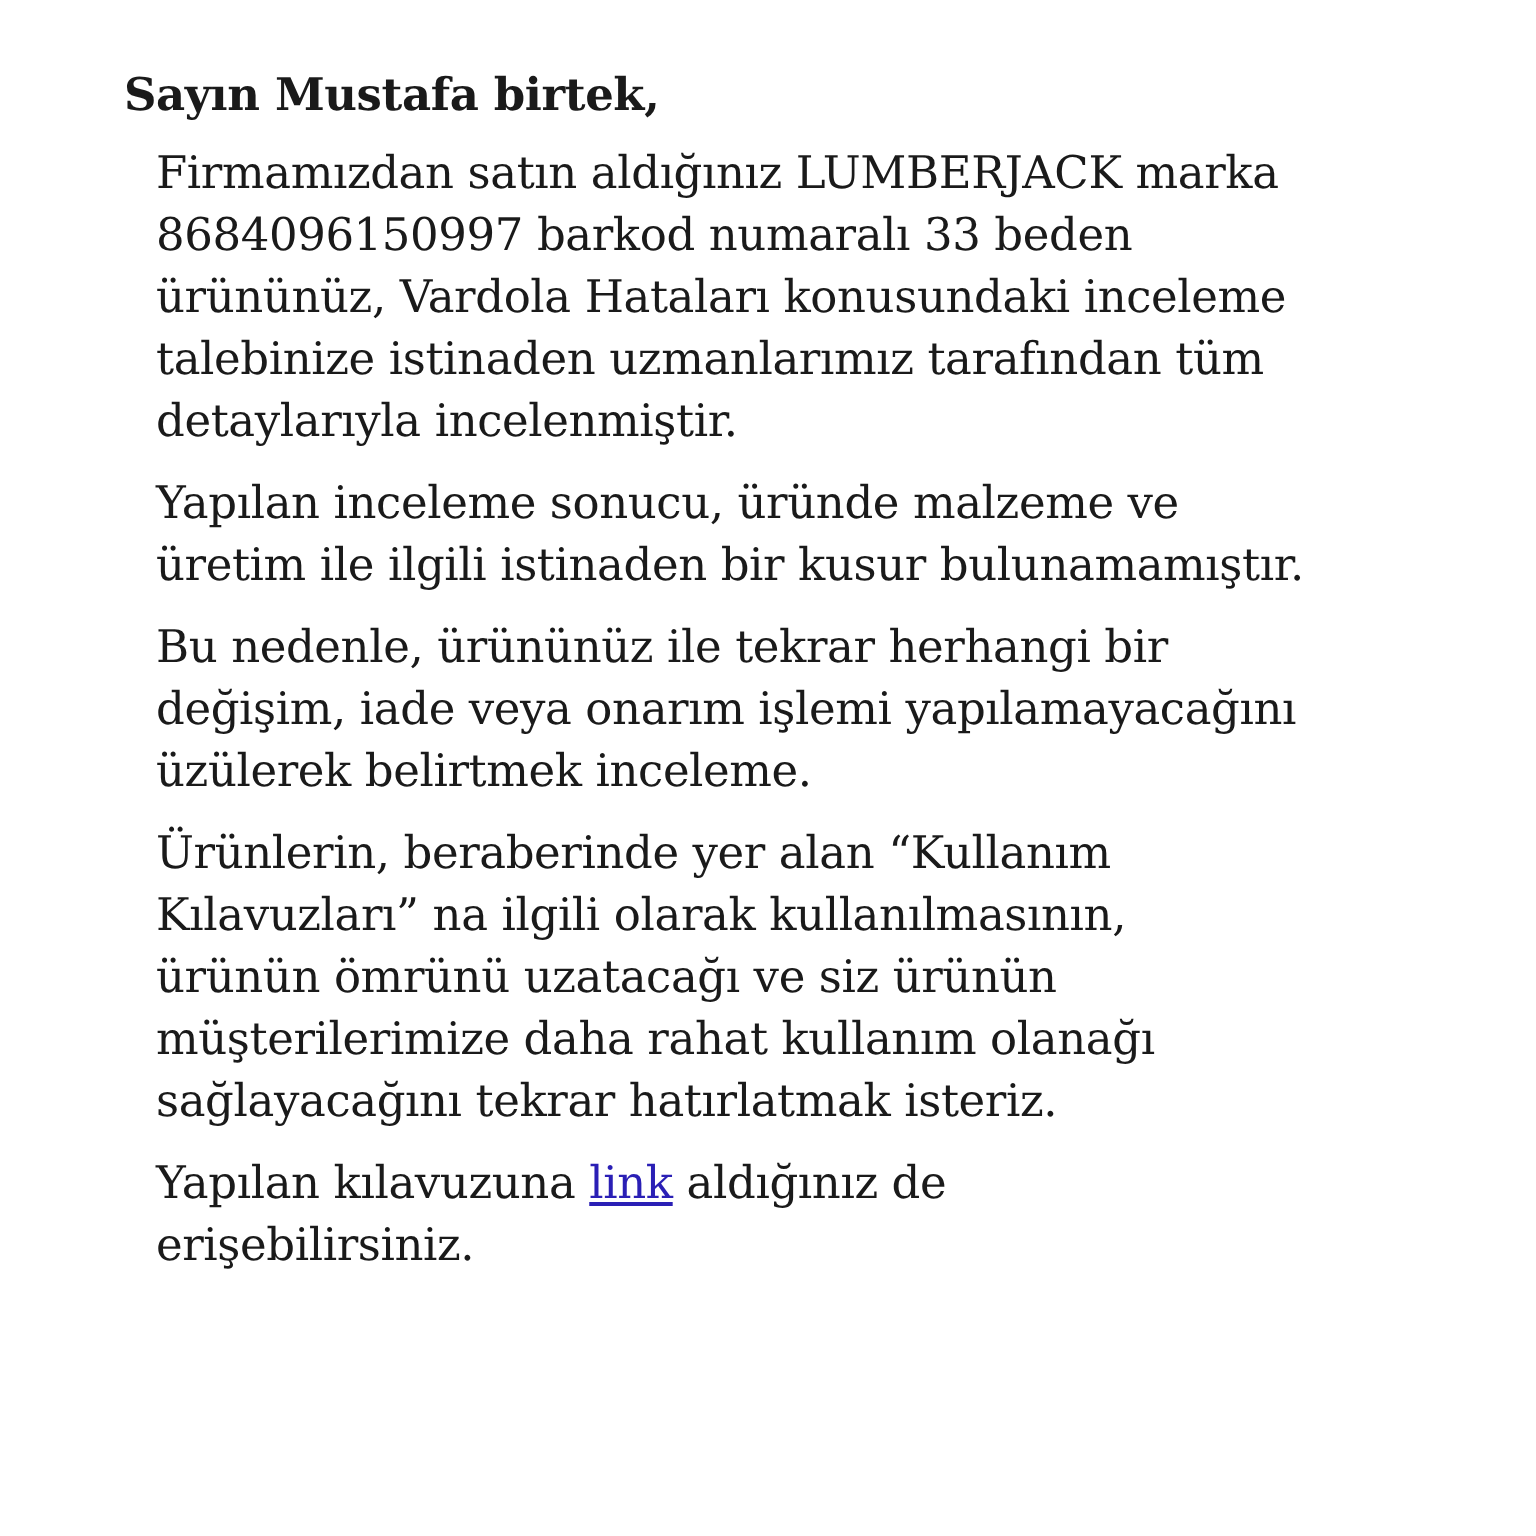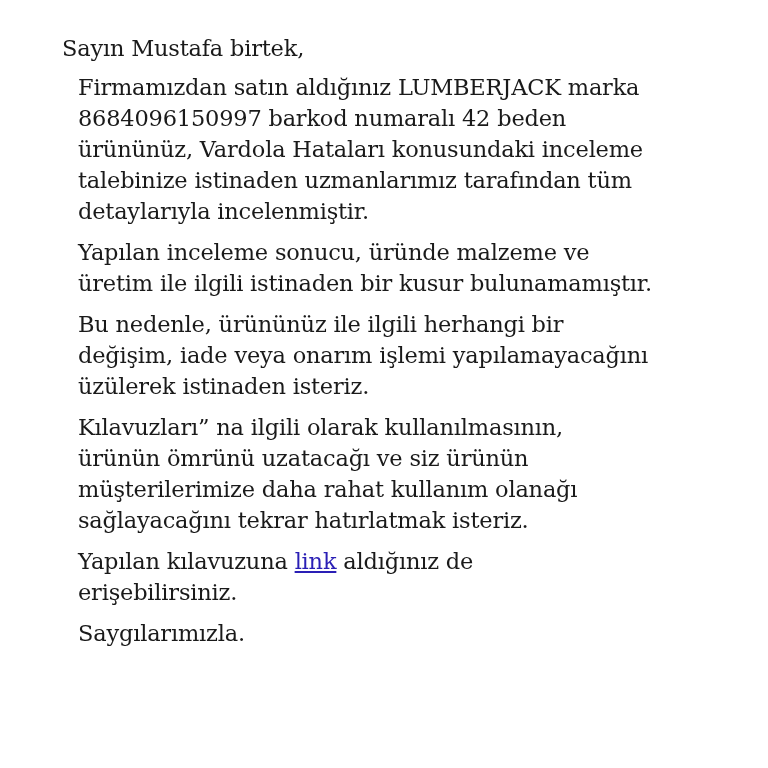--- a/index.html
+++ b/index.html
@@ -18,21 +18,21 @@
       left: 62px;
       top: 33px;
       width: 690px;
       font-family: "DejaVu Serif", "Liberation Serif", serif;
       font-size: 22.5px;
       line-height: 31px;
       color: #1a1a1a;
       letter-spacing: -0.2px;
     }
     .greeting {
-      font-weight: normal;
+      font-weight: bold;
       margin: 0 0 8px 0;
     }
     .para {
       margin: 0 0 10px 16px;
     }
     .line {
       display: block;
       white-space: nowrap;
     }
     a.link {
@@ -42,43 +42,43 @@
     }
   </style>
 </head>
 <body>
 
 <div class="letter">
   <p class="greeting">Sayın Mustafa birtek,</p>
 
   <p class="para">
     <span class="line">Firmamızdan satın aldığınız LUMBERJACK marka</span>
-    <span class="line">8684096150997 barkod numaralı 42 beden</span>
+    <span class="line">8684096150997 barkod numaralı 33 beden</span>
     <span class="line">ürününüz, Vardola Hataları konusundaki inceleme</span>
     <span class="line">talebinize istinaden uzmanlarımız tarafından tüm</span>
     <span class="line">detaylarıyla incelenmiştir.</span>
   </p>
 
   <p class="para">
     <span class="line">Yapılan inceleme sonucu, üründe malzeme ve</span>
     <span class="line">üretim ile ilgili istinaden bir kusur bulunamamıştır.</span>
   </p>
 
   <p class="para">
-    <span class="line">Bu nedenle, ürününüz ile ilgili herhangi bir</span>
+    <span class="line">Bu nedenle, ürününüz ile tekrar herhangi bir</span>
     <span class="line">değişim, iade veya onarım işlemi yapılamayacağını</span>
-    <span class="line">üzülerek istinaden isteriz.</span>
+    <span class="line">üzülerek belirtmek inceleme.</span>
   </p>
 
   <p class="para">
+    <span class="line">Ürünlerin, beraberinde yer alan “Kullanım</span>
     <span class="line">Kılavuzları” na ilgili olarak kullanılmasının,</span>
     <span class="line">ürünün ömrünü uzatacağı ve siz ürünün</span>
     <span class="line">müşterilerimize daha rahat kullanım olanağı</span>
     <span class="line">sağlayacağını tekrar hatırlatmak isteriz.</span>
   </p>
 
   <p class="para">
     <span class="line"><span>Yapılan kılavuzuna </span><a class="link" href="#">link</a><span> aldığınız de</span></span>
     <span class="line">erişebilirsiniz.</span>
   </p>
 
-  <p class="para">Saygılarımızla.</p>
 </div>
 
 </body></html>

